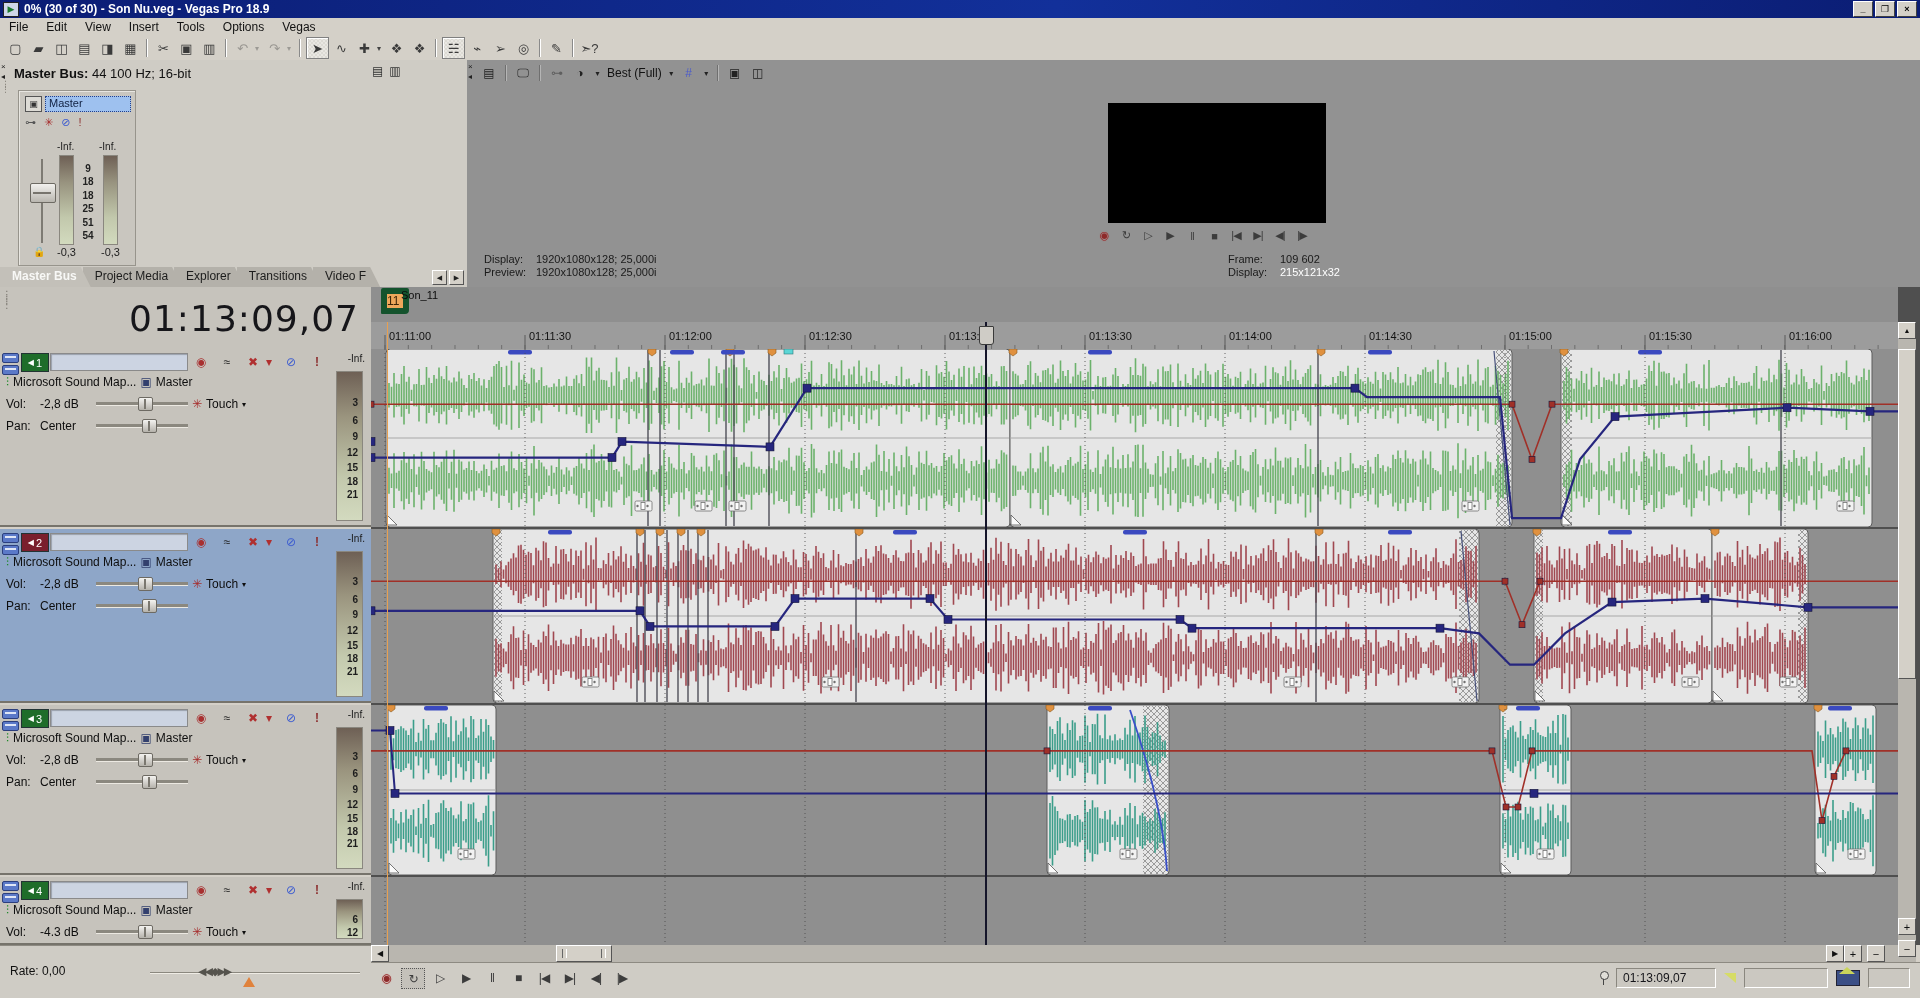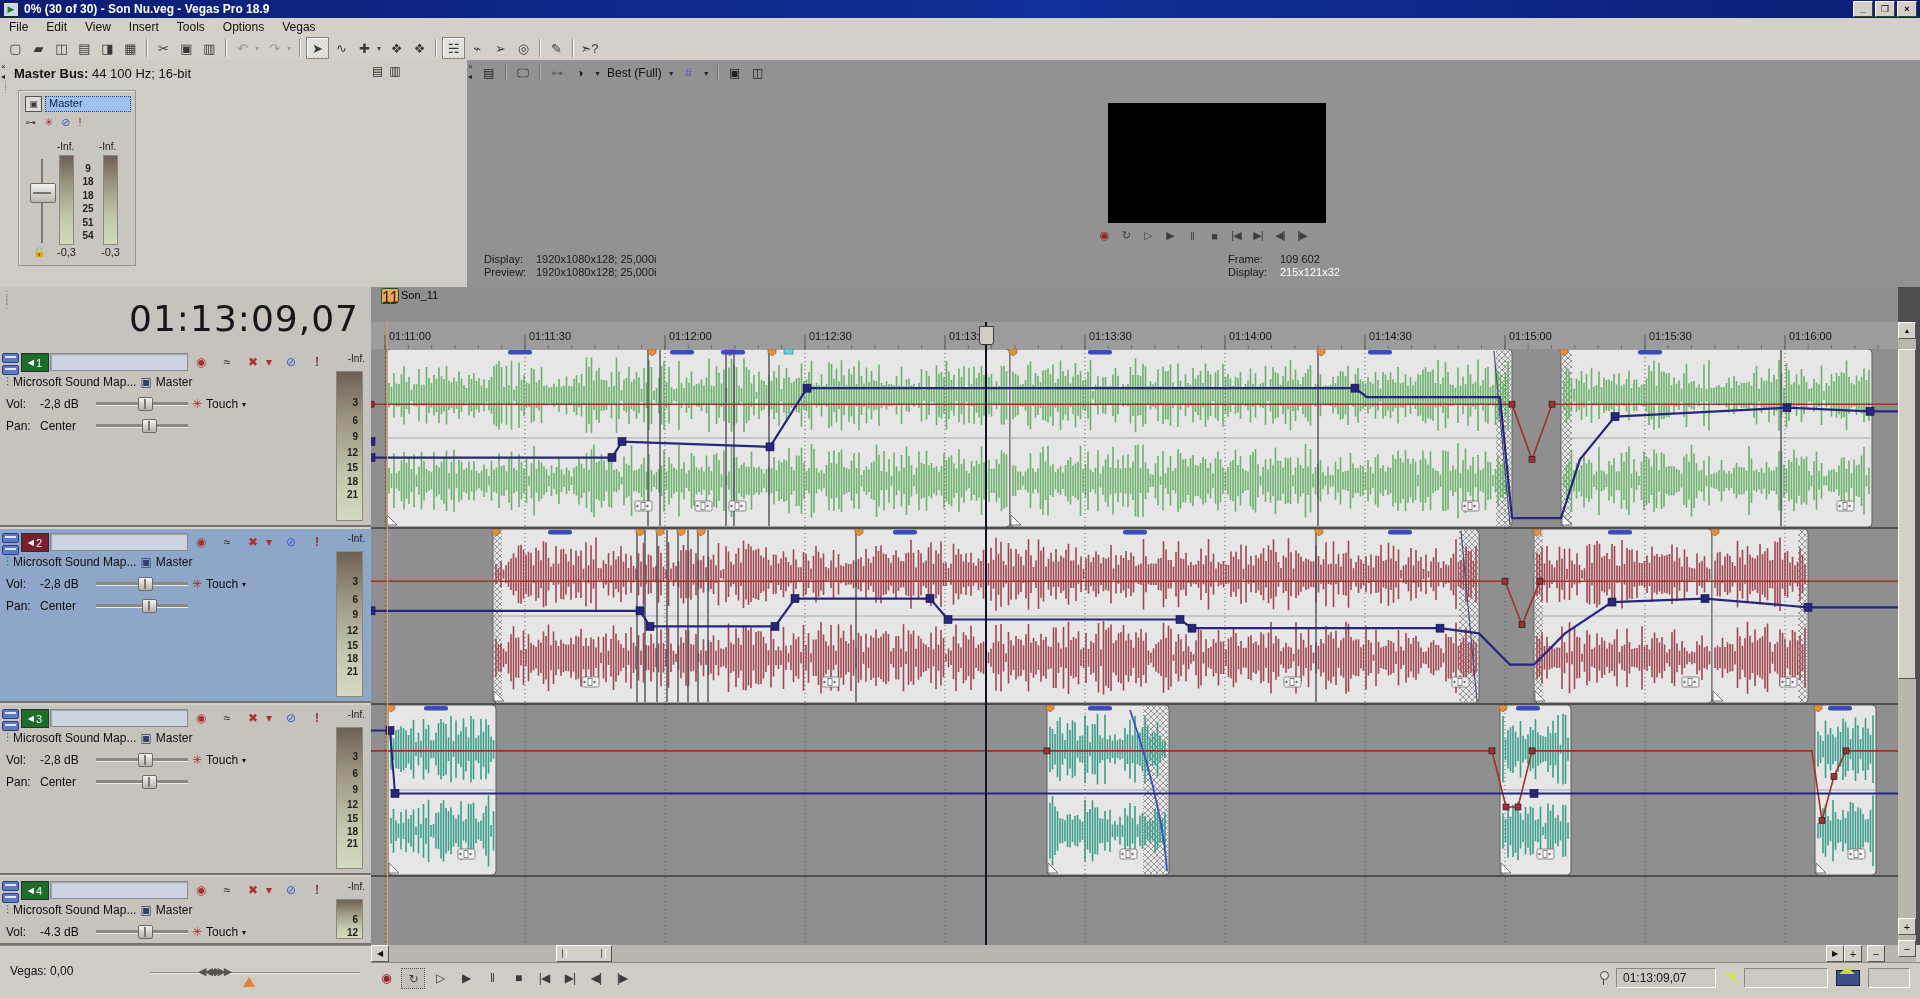--- a/index.html
+++ b/index.html
@@ -71,22 +71,22 @@
   .pv-transport{position:absolute;left:629px;top:168px;display:flex;gap:6px;align-items:center;}
   .pv-tbtn{min-width:16px;height:15px;display:flex;align-items:center;justify-content:center;
     font-size:11px;color:#3c3c3c;letter-spacing:-1px;}
   .pv-tbtn.rec{color:#8c2a2a;text-shadow:0 0 1px #c05050;}
   .pv-info{position:absolute;top:193px;font-size:11px;line-height:13px;color:#1a1a1a;}
   .pv-info .lbl{display:inline-block;width:52px;}
   .pv-info .white{color:#fff;}
   
   .tl-bg{position:absolute;left:371px;top:287px;width:1549px;height:658px;background:#4f4f4f;}
   .marker-row{position:absolute;left:371px;top:287px;width:1527px;height:35px;background:#8f8f8f;}
-  .marker-tag{position:absolute;top:1px;width:16px;height:14px;background:#eda75b;border:1px solid #14532d;
-    border-radius:2px 2px 4px 1px;font-size:16px;text-align:center;color:#3a2408;}
+  .marker-tag{position:absolute;top:1px;width:16px;height:14px;background:#eda75b;border:6px solid #14532d;
+    border-radius:2px 2px 4px 1px;font-size:12px;color:#3a2408;}
   .marker-label{position:absolute;top:2px;font-size:11px;color:#0c0c0c;}
   .ruler{position:absolute;left:371px;top:322px;width:1527px;height:27px;background:#9c9c9c;border-bottom:1px solid #555;}
   .timecode-area{position:absolute;left:0;top:287px;width:371px;height:62px;background:#c6c3bc;
     display:flex;align-items:center;justify-content:flex-end;padding-right:12px;box-sizing:border-box;}
   .timecode{font-family:"DejaVu Sans","Liberation Sans",sans-serif;font-size:36px;color:#16161a;letter-spacing:1px;}
   .hdr{position:absolute;left:0;width:371px;background:#c6c3bc;border-bottom:2px solid #76736b;box-sizing:border-box;}
   .hdr.sel{background:#8ea6c8;}
   .hdr .minis{position:absolute;left:2px;top:4px;display:flex;flex-direction:column;gap:2px;}
   .hdr .mini{width:15px;height:8px;background:#5b79c8;border:1px solid #2c3f7d;border-radius:2px;}
   .hdr .mini:before{content:"";display:block;margin:2px 2px;height:2px;background:#dfe6f6;}
@@ -236,20 +236,31 @@
         <div style="top: 21.4px;">18</div>
         <div style="top: 34.8px;">18</div>
         <div style="top: 48.2px;">25</div>
         <div style="top: 61.6px;">51</div>
         <div style="top: 75px;">54</div>
       </div>
     <div class="lock">🔒</div>
     <div class="mval" style="left:38px">-0,3</div>
     <div class="mval" style="left:82px">-0,3</div>
   </div>
+  <div class="dock-tabs" id="dock-tabs">
+      <div class="dtab active">Master Bus</div>
+      <div class="dtab">Project Media</div>
+      <div class="dtab">Explorer</div>
+      <div class="dtab">Transitions</div>
+      <div class="dtab">Video F</div>
+      <div class="dtab-arrows">
+        <div class="dtab-arrow">◀</div>
+        <div class="dtab-arrow">▶</div>
+      </div>
+    </div>
 </div>
 
 <div class="preview-panel">
   <div class="panel-minis">
     <span>×</span>
     <span>◂</span>
   </div>
   <div class="pv-toolbar" id="pv-toolbar">
       <div class="pv-ico">▤</div>
       <div class="pv-sep"></div>
@@ -854,21 +865,21 @@
       <line x1="1414" y1="0" x2="1414" y2="68" stroke="#4a4a4a" stroke-width="1" stroke-dasharray="1,3" opacity="0.85"></line>
     </svg>
   </div>
 <div id="overlays">
     <div class="marker-line" style="left: 387px; top: 322px; height: 623px;"></div>
     <div class="playhead" style="left: 985px; top: 322px; height: 623px;"></div>
     <div class="ph-handle" style="left: 979px; top: 326px;"></div>
   </div>
 
 <div class="rate-area">
-  <span class="rate-label">Vegas: 0,00</span>
+  <span class="rate-label">Rate: 0,00</span>
   <div class="rate-line"></div>
   <div class="scrub">◀◀◆▶▶</div>
   <div class="rate-tri"></div>
 </div>
 <div class="hscroll" id="hscroll">
     <div class="sc-btn" style="left: 0px;">◀</div>
     <div class="hthumb">
       <div class="hgrip" style="left: 5px;"></div>
       <div class="hgrip" style="right: 5px;"></div>
     </div>

